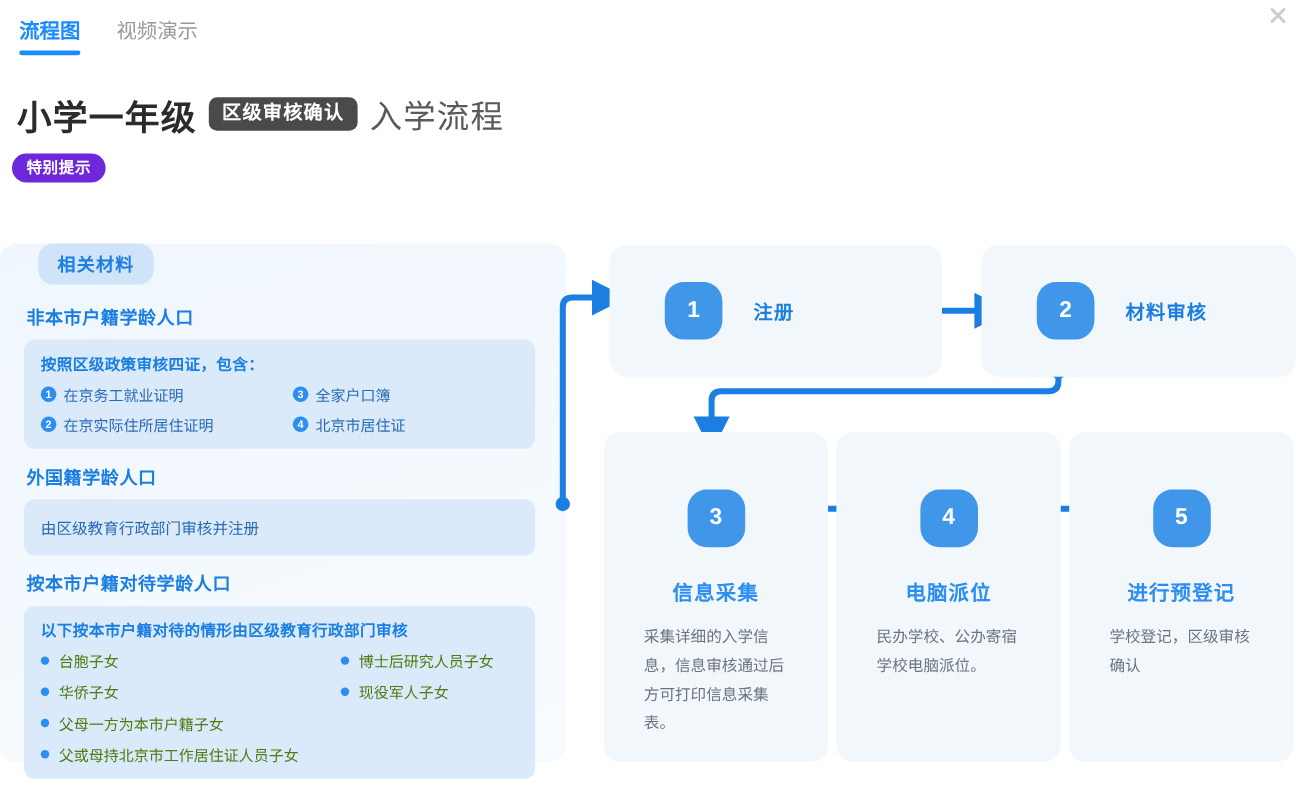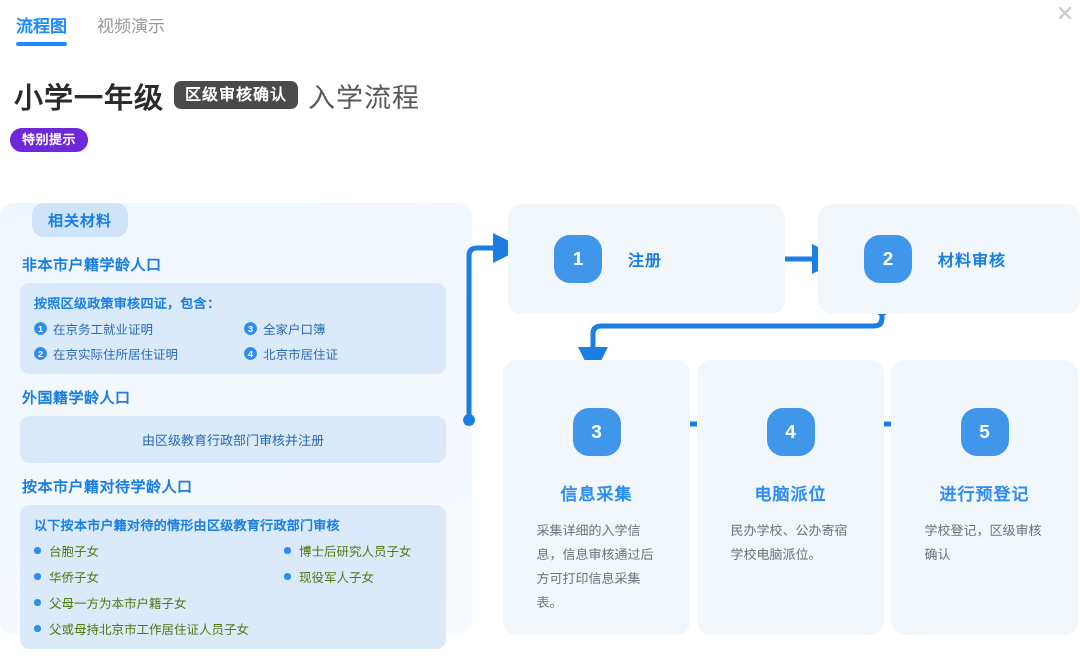--- a/index.html
+++ b/index.html
@@ -55,21 +55,21 @@
     background:#dbeafb;border-radius:9px;padding:10px 14px 11px 14px;margin-bottom:12px;
   }
   .mat-box-title{font-size:13px;font-weight:700;color:#1a7fe0;margin-bottom:7px;letter-spacing:.3px;}
   .mat-grid{display:grid;grid-template-columns:210px 1fr;row-gap:6px;}
   .mat-item{display:flex;align-items:center;gap:6px;font-size:12.5px;color:#2a6bb5;}
   .num-dot{
     width:13px;height:13px;border-radius:50%;background:#2b8ef0;color:#fff;
     font-size:9px;font-weight:700;display:flex;align-items:center;justify-content:center;flex:none;
   }
   .mat-line{font-size:13px;color:#2a6bb5;padding:3px 0;}
-  .mat-box.single{padding:11px 26px;text-align:center;}
+  .mat-box.single{padding:11px 14px;}
   .bullet-grid{display:grid;grid-template-columns:250px 1fr;row-gap:7px;margin-top:2px;}
   .bullet-item{display:flex;align-items:center;gap:8px;font-size:12.5px;color:#4d7c0f;}
   .bullet{width:7px;height:7px;border-radius:50%;background:#2b8ef0;flex:none;}
   
   .card{position:absolute;background:#f2f7fc;border-radius:14px;box-sizing:border-box;}
   .card-top{height:110px;display:flex;align-items:center;}
   .badge{
     width:48px;height:48px;border-radius:16px;background:#4096e8;
     color:#fff;font-size:19px;font-weight:700;
     display:flex;align-items:center;justify-content:center;flex:none;

